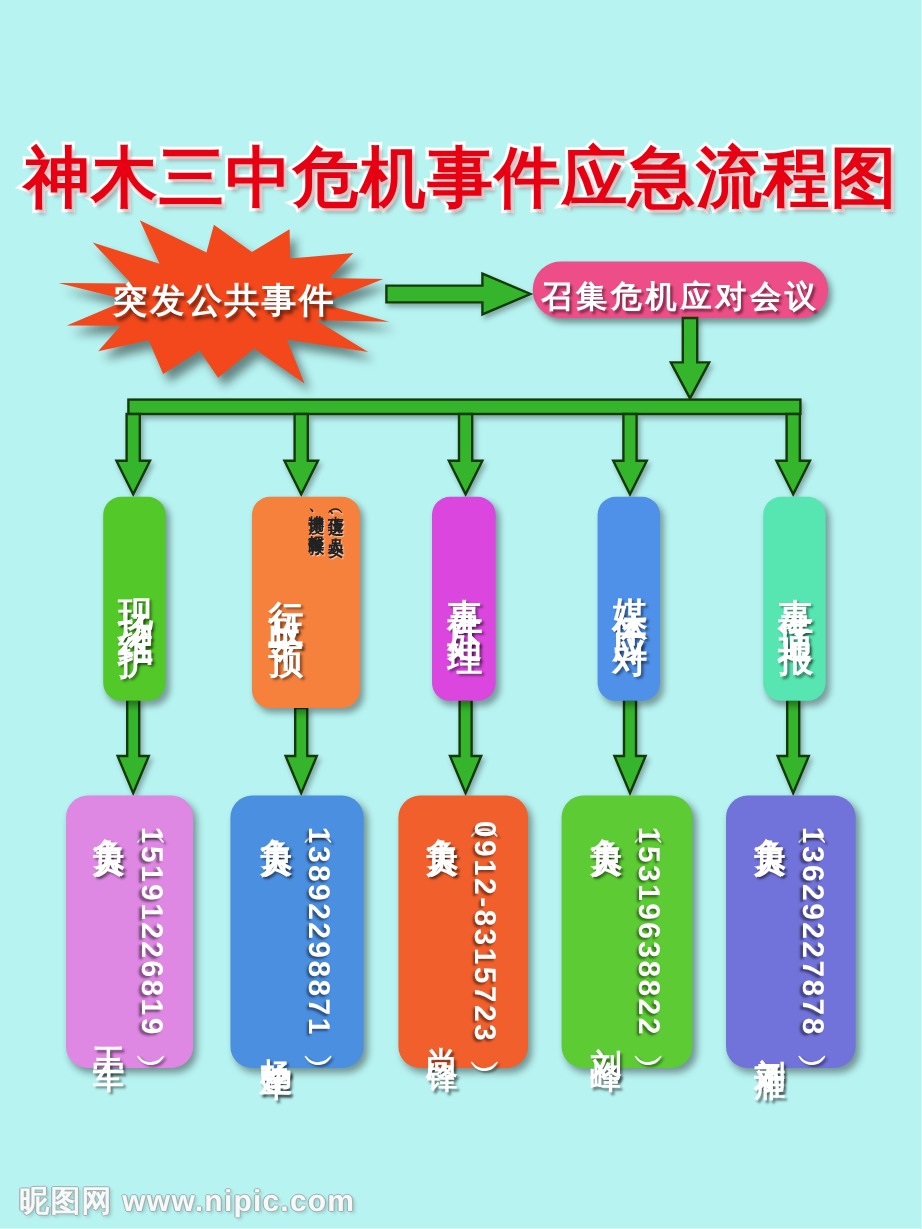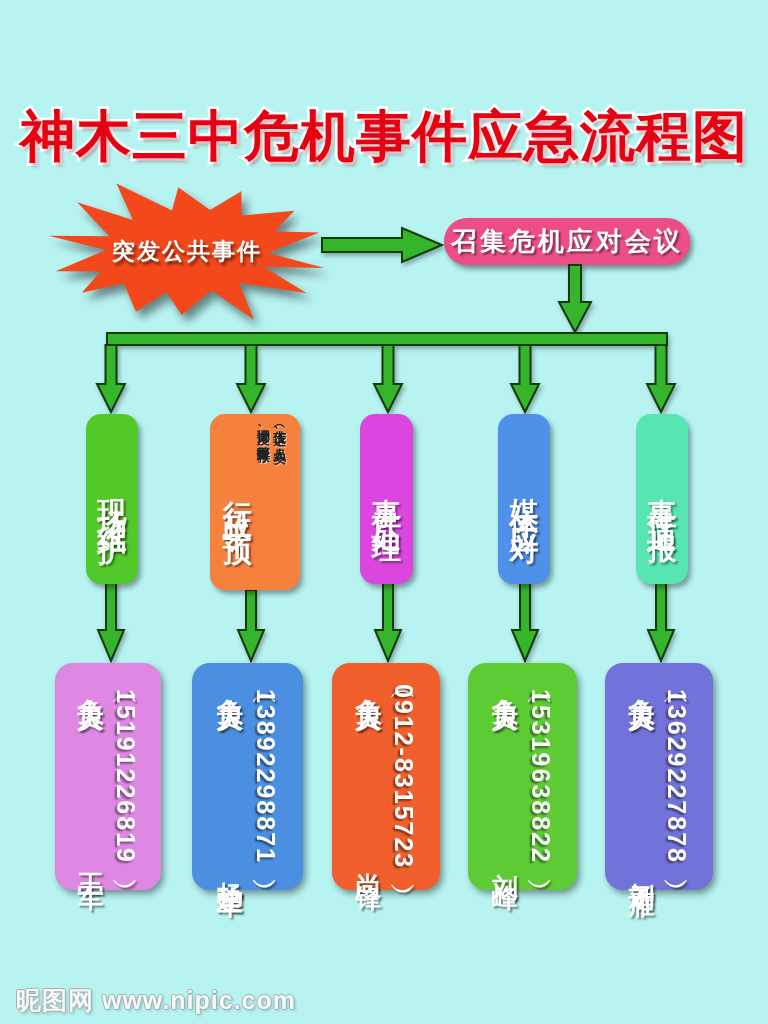--- a/index.html
+++ b/index.html
@@ -1,38 +1,38 @@
 <!DOCTYPE html>
 <html><head>
 <meta charset="utf-8">
 <style>
   html,body{margin:0;padding:0;}
   body{width:768px;height:1024px;overflow:hidden;font-family:"Liberation Sans","DejaVu Sans",sans-serif;}
   .page{position:relative;width:768px;height:1024px;background:#b7f3f1;overflow:hidden;}
 
   .main-title{
-    position:absolute;top:100px;left:0;width:768px;text-align:center;
+    position:absolute;top:112px;left:0;width:768px;text-align:center;
     font-size:55px;font-weight:900;letter-spacing:1px;color:#e60012;
     -webkit-text-stroke:5px #ffffff;paint-order:stroke fill;
     text-shadow:3px 4px 3px rgba(90,0,0,0.25);
     white-space:nowrap;
   }
 
   .star-wrap{position:absolute;left:46px;top:178px;width:282px;height:146px;}
   .star-wrap svg{position:absolute;left:0;top:0;width:100%;height:100%;overflow:visible;
     filter:drop-shadow(5px 7px 4px rgba(0,0,0,0.45));}
   .star-label{
     position:absolute;left:50%;top:50%;transform:translate(-50%,-50%);
-    color:#fff;font-size:23px;font-weight:800;letter-spacing:2px;white-space:nowrap;
+    color:#fff;font-size:29px;font-weight:800;letter-spacing:2px;white-space:nowrap;
     text-shadow:2px 3px 3px rgba(0,0,0,0.55);
   }
 
   .meeting-box{
     position:absolute;left:444px;top:218px;width:246px;height:47px;border-radius:23px;
-    display:flex;align-items:center;justify-content:center;
+    display:flex;align-items:flex-end;justify-content:center;
     box-shadow:3px 4px 5px rgba(0,0,0,0.4);
   }
   .meeting-box .box-text{
     color:#fff;font-size:26px;font-weight:800;letter-spacing:3px;white-space:nowrap;
     text-shadow:2px 2px 2px rgba(0,0,0,0.45);
   }
 
   .connectors{position:absolute;left:0;top:0;width:768px;height:1024px;pointer-events:none;}
   .connectors g{filter:drop-shadow(2px 3px 2px rgba(0,0,0,0.3));}
 

